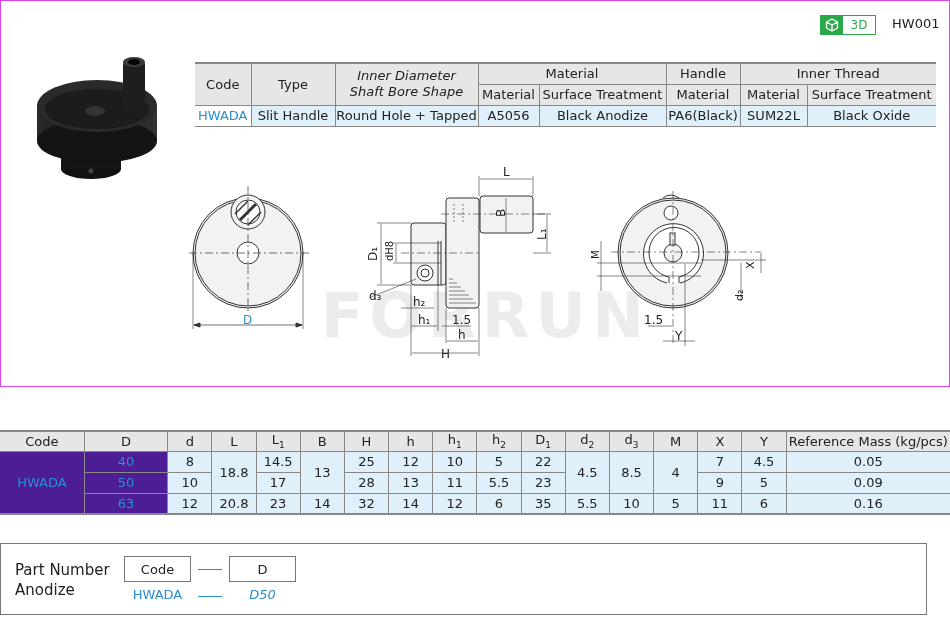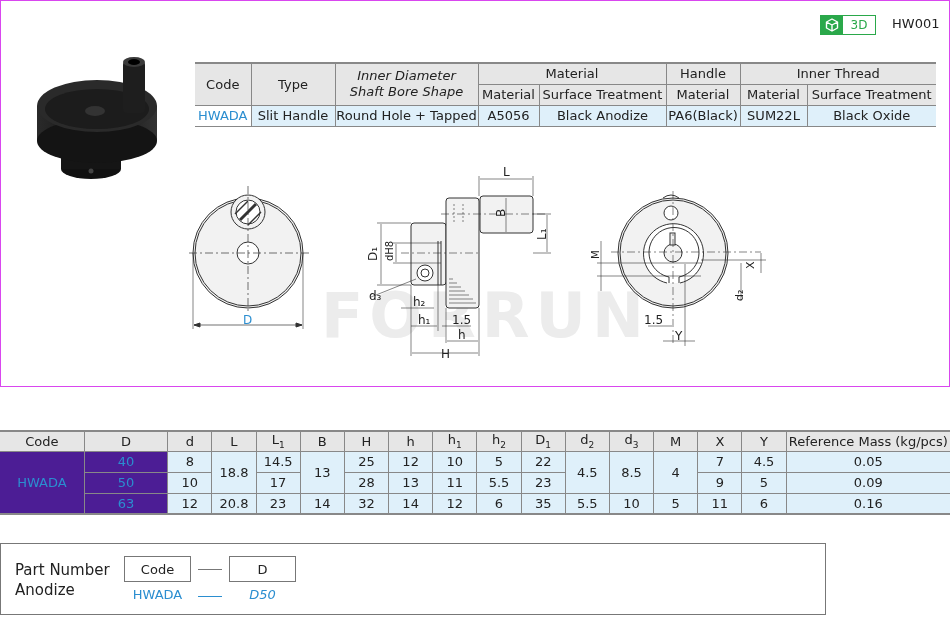--- a/index.html
+++ b/index.html
@@ -17,21 +17,21 @@
   .spec td { background: #dff0fa; border: 1px solid #888; height: 21px; }
   .spec tr > *:first-child { border-left: none; }
   .spec tr > *:last-child { border-right: none; }
   .spec td.code { background: #fff; color: #2b8ed0; }
   .dim { left: 0; top: 430px; width: 950px; border-top: 2px solid #888; border-bottom: 2px solid #888; }
   .dim th { background: #e6e6e6; border: 1px solid #888; height: 20px; }
   .dim td { border: 1px solid #888; height: 21px; background: #dff0fa; }
   .dim tr > *:first-child { border-left: none; }
   .dim tr > *:last-child { border-right: none; }
   .dim td.white { background: #4c1d95; color: #2b8ed0; }
-  .pnbox { position: absolute; left: 0; top: 543px; width: 826px; height: 72px; border: 1px solid #777; }
+  .pnbox { position: absolute; left: 0; top: 543px; width: 927px; height: 72px; border: 1px solid #777; }
   .pnlabel { position: absolute; left: 14px; top: 16px; font-size: 15px; line-height: 20px; color: #222; }
   .pnfield { position: absolute; top: 12px; height: 26px; border: 1px solid #777; font-size: 13px; display: flex; align-items: center; justify-content: center; }
   .pnval { position: absolute; top: 43px; font-size: 13px; color: #2b8ed0; text-align: center; }
   .dash { position: absolute; height: 1px; }
   .drawing { position: absolute; left: 180px; top: 160px; width: 600px; height: 210px; }
   .watermark { position: absolute; left: 320px; top: 278px; font-size: 62px; font-weight: bold; color: #ececec; letter-spacing: 6px; font-family: "DejaVu Sans", sans-serif; }
   svg text { font-family: "DejaVu Sans", sans-serif; }
 </style>
 </head>
 <body>

